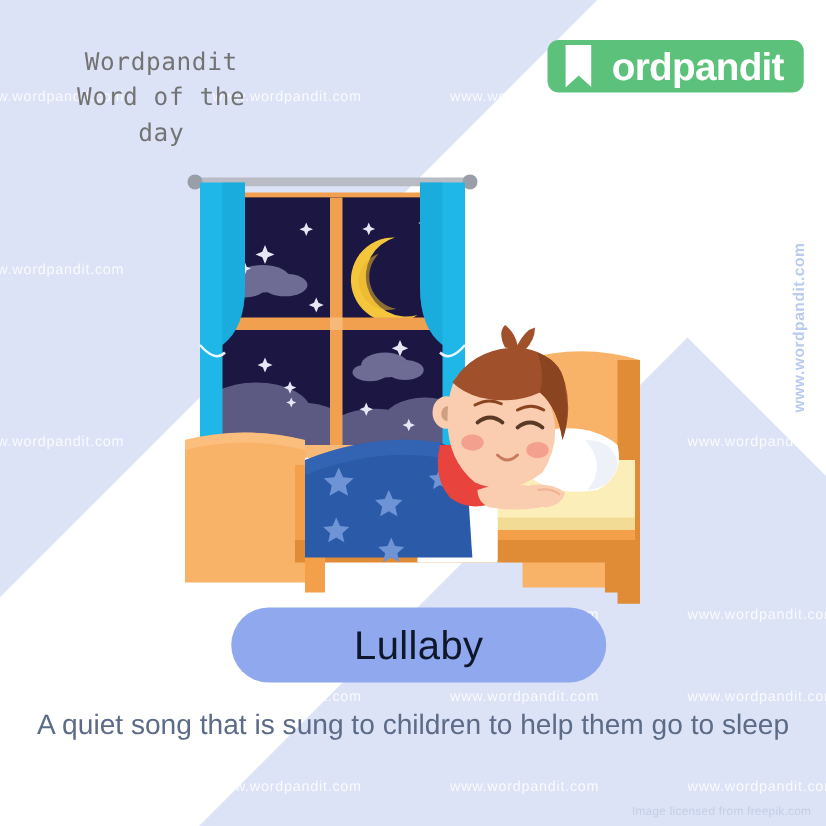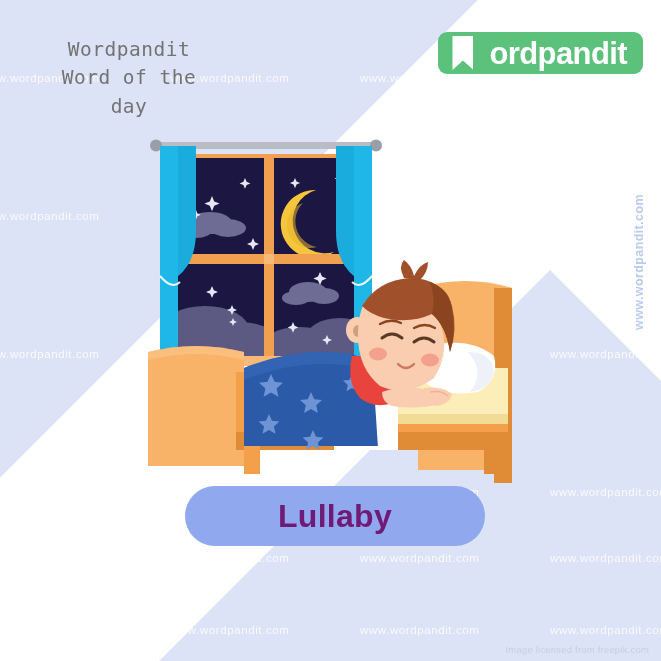--- a/index.html
+++ b/index.html
@@ -69,21 +69,21 @@
   
   .scene{position:absolute;left:0;top:0;width:661px;height:661px;}
 
   
   .pill{
     position:absolute;left:185px;top:486px;width:300px;height:60px;
     background:#8fa8ee;border-radius:30px;
     display:flex;align-items:center;justify-content:center;
   }
   .pill span{
-    color:#701a75;font-size:32px;font-weight:700;letter-spacing:.3px;
+    color:#0f172a;font-size:32px;font-weight:400;letter-spacing:.3px;
   }
 
   
   .definition{
     position:absolute;left:16px;top:566px;width:629px;
     text-align:center;color:#5c6b87;
     font-size:22.5px;line-height:1.28;font-weight:400;
   }
 
   
@@ -296,18 +296,19 @@
     <span class="logo-mark">
         <i class="bm"></i>
       </span>
     <span class="logo-txt">ordpandit</span>
   </div>
 
   <div class="pill">
     <span>Lullaby</span>
   </div>
 
+  <div class="definition">A quiet song that is sung to children to help them go to sleep</div>
 
   <div class="wm-side">www.wordpandit.com</div>
 
   <div class="credit">Image licensed from freepik.com</div>
 
 </div>
 
 </body></html>

